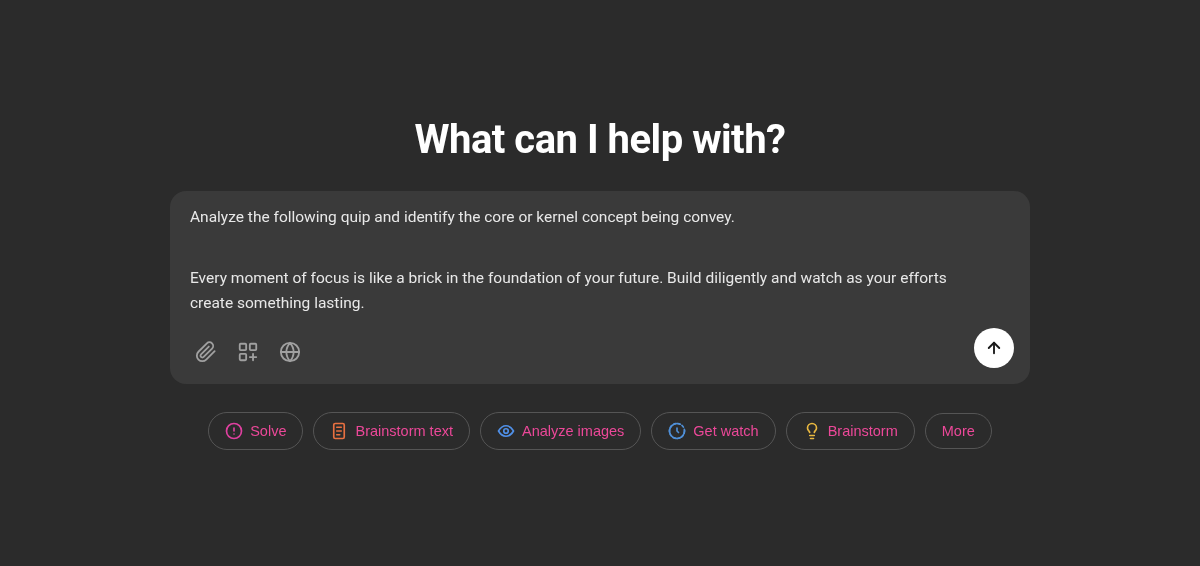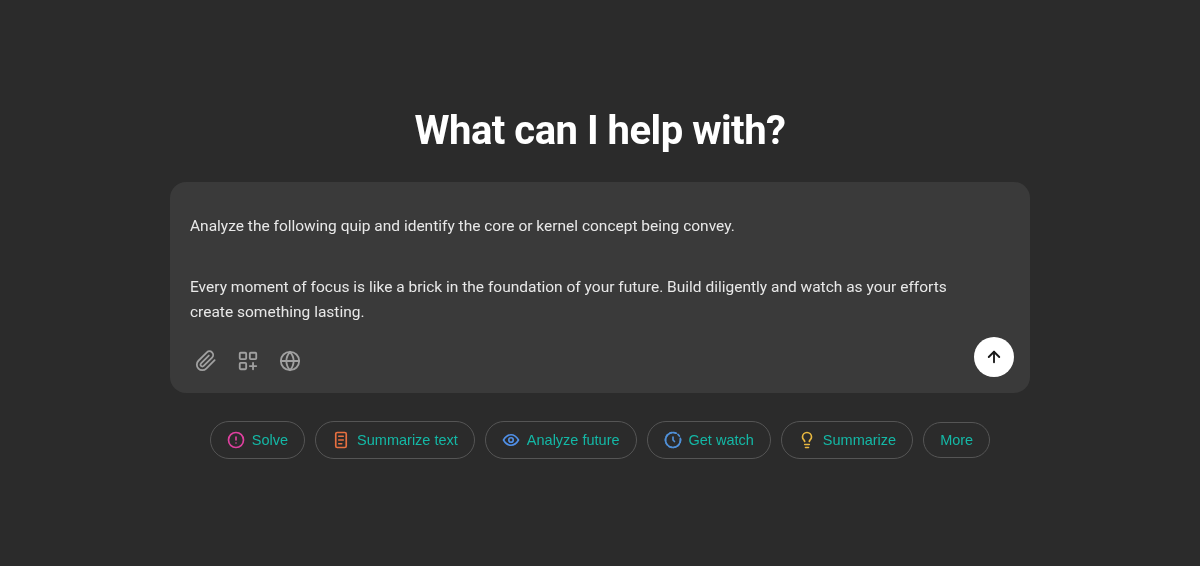--- a/index.html
+++ b/index.html
@@ -35,21 +35,21 @@
       font-size: 40px;
       font-weight: 700;
       letter-spacing: -0.5px;
       text-align: center;
     }
 
     .input-area {
       width: 100%;
       background-color: #3a3a3a;
       border-radius: 16px;
-      padding: 32px 20px 16px 20px;
+      padding: 14px 20px 16px 20px;
       position: relative;
       min-height: 160px;
     }
 
     .input-text {
       color: #e8e8e8;
       font-size: 15.5px;
       line-height: 1.6;
       padding-right: 60px;
     }
@@ -112,21 +112,21 @@
 
     .action-pill {
       display: flex;
       align-items: center;
       gap: 7px;
       padding: 9px 16px;
       background-color: transparent;
       border: 1.5px solid #555555;
       border-radius: 50px;
       cursor: pointer;
-      color: #14b8a6;
+      color: #ec4899;
       font-size: 14.5px;
       font-weight: 500;
       transition: background-color 0.15s, border-color 0.15s;
       white-space: nowrap;
     }
 
     .action-pill .pill-icon {
       width: 18px;
       height: 18px;
       display: flex;
@@ -207,31 +207,31 @@
 
     <button class="action-pill">
       <span class="pill-icon summarize-icon">
         <svg width="18" height="18" viewBox="0 0 24 24" fill="none" stroke="currentColor" stroke-width="2.2" stroke-linecap="round" stroke-linejoin="round">
           <rect x="5" y="2" width="14" height="20" rx="2"></rect>
           <line x1="9" y1="7" x2="15" y2="7"></line>
           <line x1="9" y1="12" x2="15" y2="12"></line>
           <line x1="9" y1="17" x2="13" y2="17"></line>
         </svg>
       </span>
-      <span>Summarize text</span>
+      <span>Brainstorm text</span>
     </button>
 
     <button class="action-pill">
       <span class="pill-icon analyze-icon">
         <svg width="18" height="18" viewBox="0 0 24 24" fill="none" stroke="currentColor" stroke-width="2.2" stroke-linecap="round" stroke-linejoin="round">
           <circle cx="12" cy="12" r="3"></circle>
           <path d="M2 12s4-7 10-7 10 7 10 7-4 7-10 7-10-7-10-7z"></path>
         </svg>
       </span>
-      <span>Analyze future</span>
+      <span>Analyze images</span>
     </button>
 
     <button class="action-pill">
       <span class="pill-icon advice-icon">
         <svg width="18" height="18" viewBox="0 0 24 24" fill="none" stroke="currentColor" stroke-width="2.2" stroke-linecap="round" stroke-linejoin="round">
           <path d="M22 11.08V12a10 10 0 11-5.93-9.14"></path>
           <path d="M12 8v4l2 2"></path>
           <circle cx="12" cy="12" r="10" stroke-dasharray="3 3"></circle>
         </svg>
       </span>
@@ -239,21 +239,21 @@
     </button>
 
     <button class="action-pill">
       <span class="pill-icon brainstorm-icon">
         <svg width="18" height="18" viewBox="0 0 24 24" fill="none" stroke="currentColor" stroke-width="2.2" stroke-linecap="round" stroke-linejoin="round">
           <path d="M9 18h6"></path>
           <path d="M10 22h4"></path>
           <path d="M15.09 14c.18-.98.65-1.74 1.41-2.5A4.65 4.65 0 0018 8 6 6 0 006 8c0 1 .23 2.23 1.5 3.5A4.61 4.61 0 018.91 14"></path>
         </svg>
       </span>
-      <span>Summarize</span>
+      <span>Brainstorm</span>
     </button>
 
     <button class="action-pill">
       <span>More</span>
     </button>
 
   </div>
 </div>
 
 </body></html>

